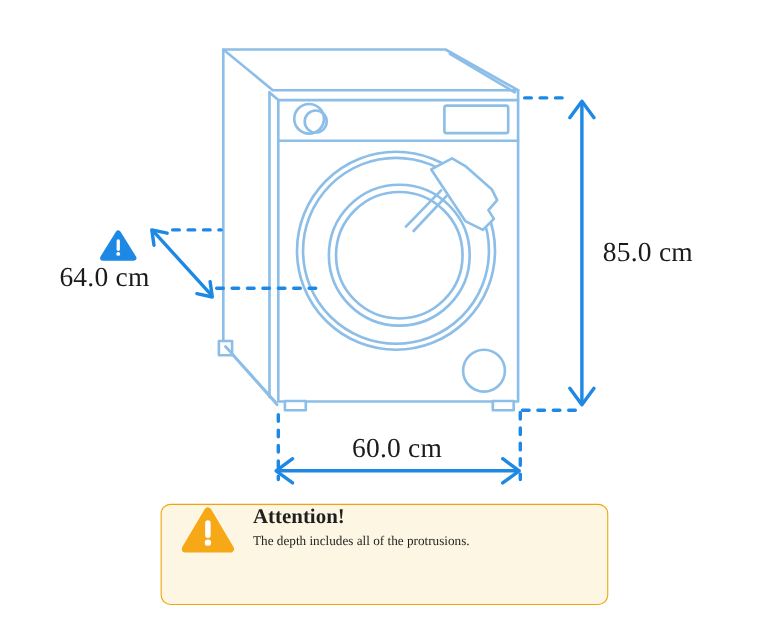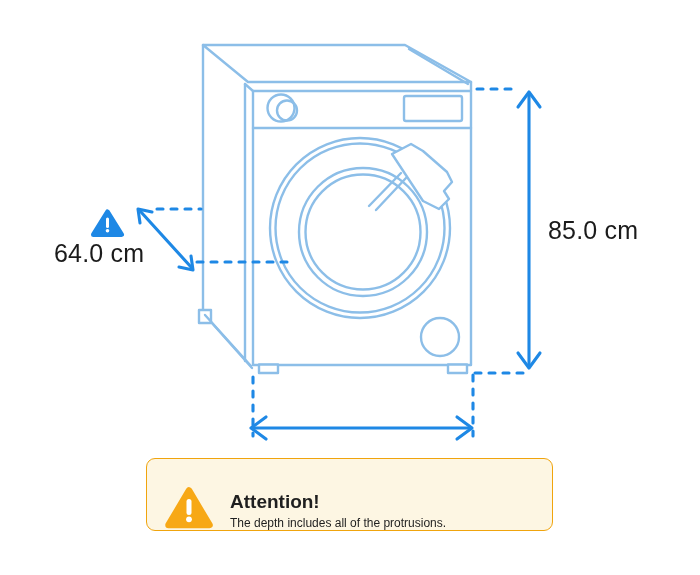--- a/index.html
+++ b/index.html
@@ -8,21 +8,21 @@
     --label-text:#1B1B1B;
     --attention-bg:#FDF6E3;
     --attention-border:#F0A40D;
     --attention-icon:#F7A816;
     --attention-text:#1F1F1F;
   }
   *{box-sizing:border-box;}
   html,body{margin:0;padding:0;background:#fff;}
   .stage{
     position:relative;width:700px;height:575px;background:#fff;
-    font-family:Liberation Sans, sans-serif;overflow:hidden;
+    font-family:Liberation Serif, serif;overflow:hidden;
   }
   .stage svg.diagram{position:absolute;left:0;top:0;}
 
   
   .m{stroke:var(--machine-line);stroke-width:2.4;fill:none;stroke-linecap:round;stroke-linejoin:round;}
   .m-fill{stroke:var(--machine-line);stroke-width:2.4;fill:#fff;stroke-linecap:round;stroke-linejoin:round;}
 
   
   .dim{stroke:var(--dimension-line);stroke-width:3.1;fill:none;stroke-linecap:round;stroke-linejoin:round;}
   .dash{stroke-dasharray:6 8;}
@@ -34,25 +34,25 @@
 
   
   .dim-label{
     position:absolute;color:var(--label-text);font-size:25px;line-height:1.15;
     white-space:nowrap;letter-spacing:0.2px;
   }
   .dim-label.center{text-align:center;}
 
   
   .attention-box{
-    position:absolute;left:146px;top:458px;width:407px;height:73px;
+    position:absolute;left:146px;top:458px;width:407px;height:92px;
     background:var(--attention-bg);
     border:1.5px solid var(--attention-border);
     border-radius:9px;
-    display:flex;align-items:flex-end;gap:17px;
+    display:flex;align-items:flex-start;gap:17px;
     padding:0 14px 0 18px;
   }
   .attention-icon{flex:0 0 auto;display:block;}
   .att-tri{fill:var(--attention-icon);stroke:var(--attention-icon);stroke-width:6.5;stroke-linejoin:round;}
   .att-mark{stroke:#fff;stroke-width:5;stroke-linecap:round;fill:none;}
   .att-dot{fill:#fff;}
   .attention-text{display:flex;flex-direction:column;}
   .attention-title{font-weight:bold;font-size:19px;color:var(--attention-text);margin-bottom:3px;}
   .attention-message{font-size:12px;color:var(--attention-text);}
 </style>
@@ -124,20 +124,21 @@
         <path class="warn-mark" d="M107.5,219 L107.5,226.6"></path>
         <circle class="warn-dot" cx="107.5" cy="230.8" r="1.8"></circle>
       </g>
     </g>
   </svg>
 
   <div class="dim-label" style="left:548px;top:216px;">85.0 cm</div>
 
   <div class="dim-label" style="left:54px;top:239px;text-align:right;">64.0 cm</div>
 
+  <div class="dim-label center" style="left:250px;top:394px;width:222px;">60.0 cm</div>
 
   <div class="attention-box">
     <svg class="attention-icon" width="48" height="45" viewBox="0 0 48 45">
       <path class="att-tri" d="M24,5.5 L44.5,40 L3.5,40 Z"></path>
       <path class="att-mark" d="M24,16.5 L24,27.5"></path>
       <circle class="att-dot" cx="24" cy="34.3" r="2.9"></circle>
     </svg>
     <div class="attention-text">
       <div class="attention-title">Attention!</div>
       <div class="attention-message">The depth includes all of the protrusions.</div>

